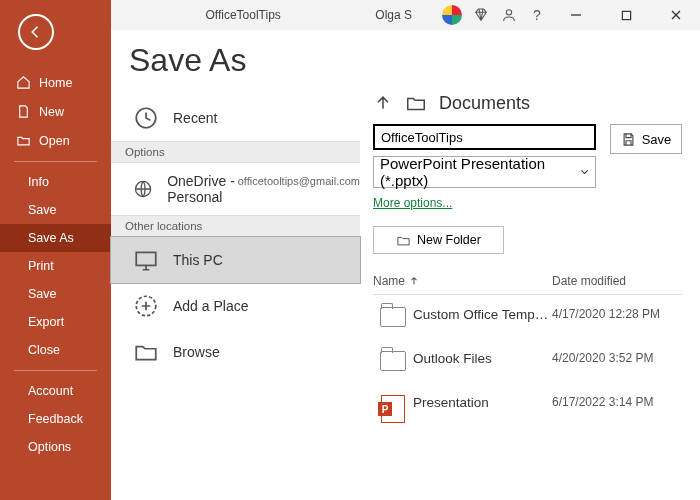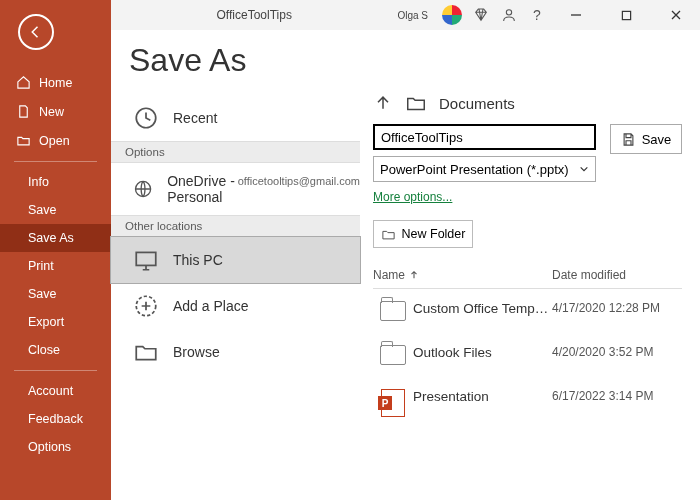--- a/index.html
+++ b/index.html
@@ -13,45 +13,45 @@
   .side-item { display: flex; align-items: center; gap: 8px; padding: 7px 0 7px 16px; cursor: pointer; }
   .side-item.no-icon { padding-left: 28px; }
   .side-item.selected { background: #902f16; }
   .side-sep { border-top: 1px solid rgba(255,255,255,0.35); margin: 6px 14px 6px 14px; }
   .side-item svg { stroke: #fff; fill: none; }
   
   .main { flex: 1; display: flex; flex-direction: column; }
   .titlebar { height: 30px; display: flex; align-items: center; background: #f3f3f3; }
   .title-center { flex: 1; text-align: center; font-size: 12px; color: #444; }
   .title-right { display: flex; align-items: center; gap: 10px; padding-right: 4px; }
-  .user-name { font-size: 10px; color: #444; margin-right: 4px; }
+  .user-name { font-size: 12px; color: #444; margin-right: 20px; }
   .user-avatar { width: 20px; height: 20px; border-radius: 50%; background: conic-gradient(#e23 0 90deg,#2a7 90deg 180deg,#36c 180deg 270deg,#fc3 270deg 360deg); }
   .tb-icon { width: 18px; height: 18px; display:flex; align-items:center; justify-content:center; color:#555; }
   .win-btn { width: 40px; height: 28px; display:flex; align-items:center; justify-content:center; cursor:pointer; }
   .content { flex:1; display:flex; background:#fff; }
   .col-left { width: 250px; border-right:1px solid #fff; }
   .page-title { font-size: 32px; font-weight: 300; color:#333; margin: 12px 0 16px 18px; }
   .loc-item { display:flex; align-items:center; gap:14px; padding:10px 0 10px 22px; cursor:pointer; color:#333; font-size:14px; }
   .loc-item.selected { background:#d9d9d9; border:1px solid #aaa; margin:-1px; }
   .loc-item .sub { font-size:11px; color:#666; margin-top:2px; }
   .loc-item .txt { display:flex; flex-direction:row; }
   .loc-item svg { stroke:#555; fill:none; }
   .section-hdr { background:#ececec; color:#5a5a5a; font-size:11.5px; padding:4px 0 4px 14px; border-top:1px solid #ddd; border-bottom:1px solid #ddd; }
   .col-right { flex:1; padding: 62px 18px 0 12px; position:relative; }
   .crumb-row { display:flex; align-items:center; gap:12px; margin-bottom:10px; color:#333; }
   .crumb-row svg { stroke:#444; fill:none; }
-  .crumb-text { font-size:15px;text-align:center; }
+  .crumb-text { font-size:18px;text-align:center; }
   .save-row { display:flex; align-items:flex-start; gap:14px; }
   .save-col { flex:1; display:flex; flex-direction:column; gap:6px; }
   .fname-input { width:100%; height:26px; border:2px solid #000; padding:2px 6px; font-size:13px; }
-  .ftype-select { width:100%; height:26px; border:1px solid #aaa; background:#fff; padding:2px 6px; font-size:13px; display:flex; align-items:center; justify-content:space-between; cursor:pointer; }
+  .ftype-select { width:100%; height:32px; border:1px solid #aaa; background:#fff; padding:2px 6px; font-size:15px; display:flex; align-items:center; justify-content:space-between; cursor:pointer; }
   .more-opts { color:#15803d; font-size:12px; text-decoration:underline; cursor:pointer; margin-top:2px; }
   .save-btn { width:72px; height:30px; border:1px solid #aaa; background:#fff; display:flex; align-items:center; justify-content:center; gap:6px; cursor:pointer; font-size:13px; }
   .save-btn svg { stroke:#444; fill:none; }
-  .newfolder-btn { margin-top:16px; width:100px; height:28px; border:1px solid #bbb; background:#fff; display:flex; align-items:center; justify-content:center; gap:6px; cursor:pointer; font-size:12.5px; }
+  .newfolder-btn { margin-top:16px; width:131px; height:28px; border:1px solid #bbb; background:#fff; display:flex; align-items:center; justify-content:center; gap:6px; cursor:pointer; font-size:12.5px; }
   .newfolder-btn svg { stroke:#555; fill:none; }
   .list-hdr { display:flex; margin-top:20px; font-size:12px; color:#555; border-bottom:1px solid #ddd; padding-bottom:6px; }
   .list-hdr .col-name { flex:1; display:flex; align-items:center; gap:4px; cursor:pointer; }
   .list-hdr .col-date { width:130px; text-align:left; cursor:pointer; }
   .file-row { display:flex; align-items:flex-start; padding:12px 0; cursor:pointer; }
   .file-row .icon-cell { width:40px; display:flex; justify-content:center; }
   .file-row .name-cell { flex:1; font-size:13.5px; color:#333; white-space:nowrap; overflow:hidden; text-overflow:ellipsis; }
   .file-row .date-cell { width:130px; font-size:12px; color:#555; }
   .folder-ico { width:26px; height:20px; border:1.5px solid #888; border-radius:2px; position:relative; }
   .folder-ico:before { content:""; position:absolute; top:-5px; left:0; width:10px; height:5px; border:1.5px solid #888; border-bottom:none; border-radius:2px 2px 0 0; }

